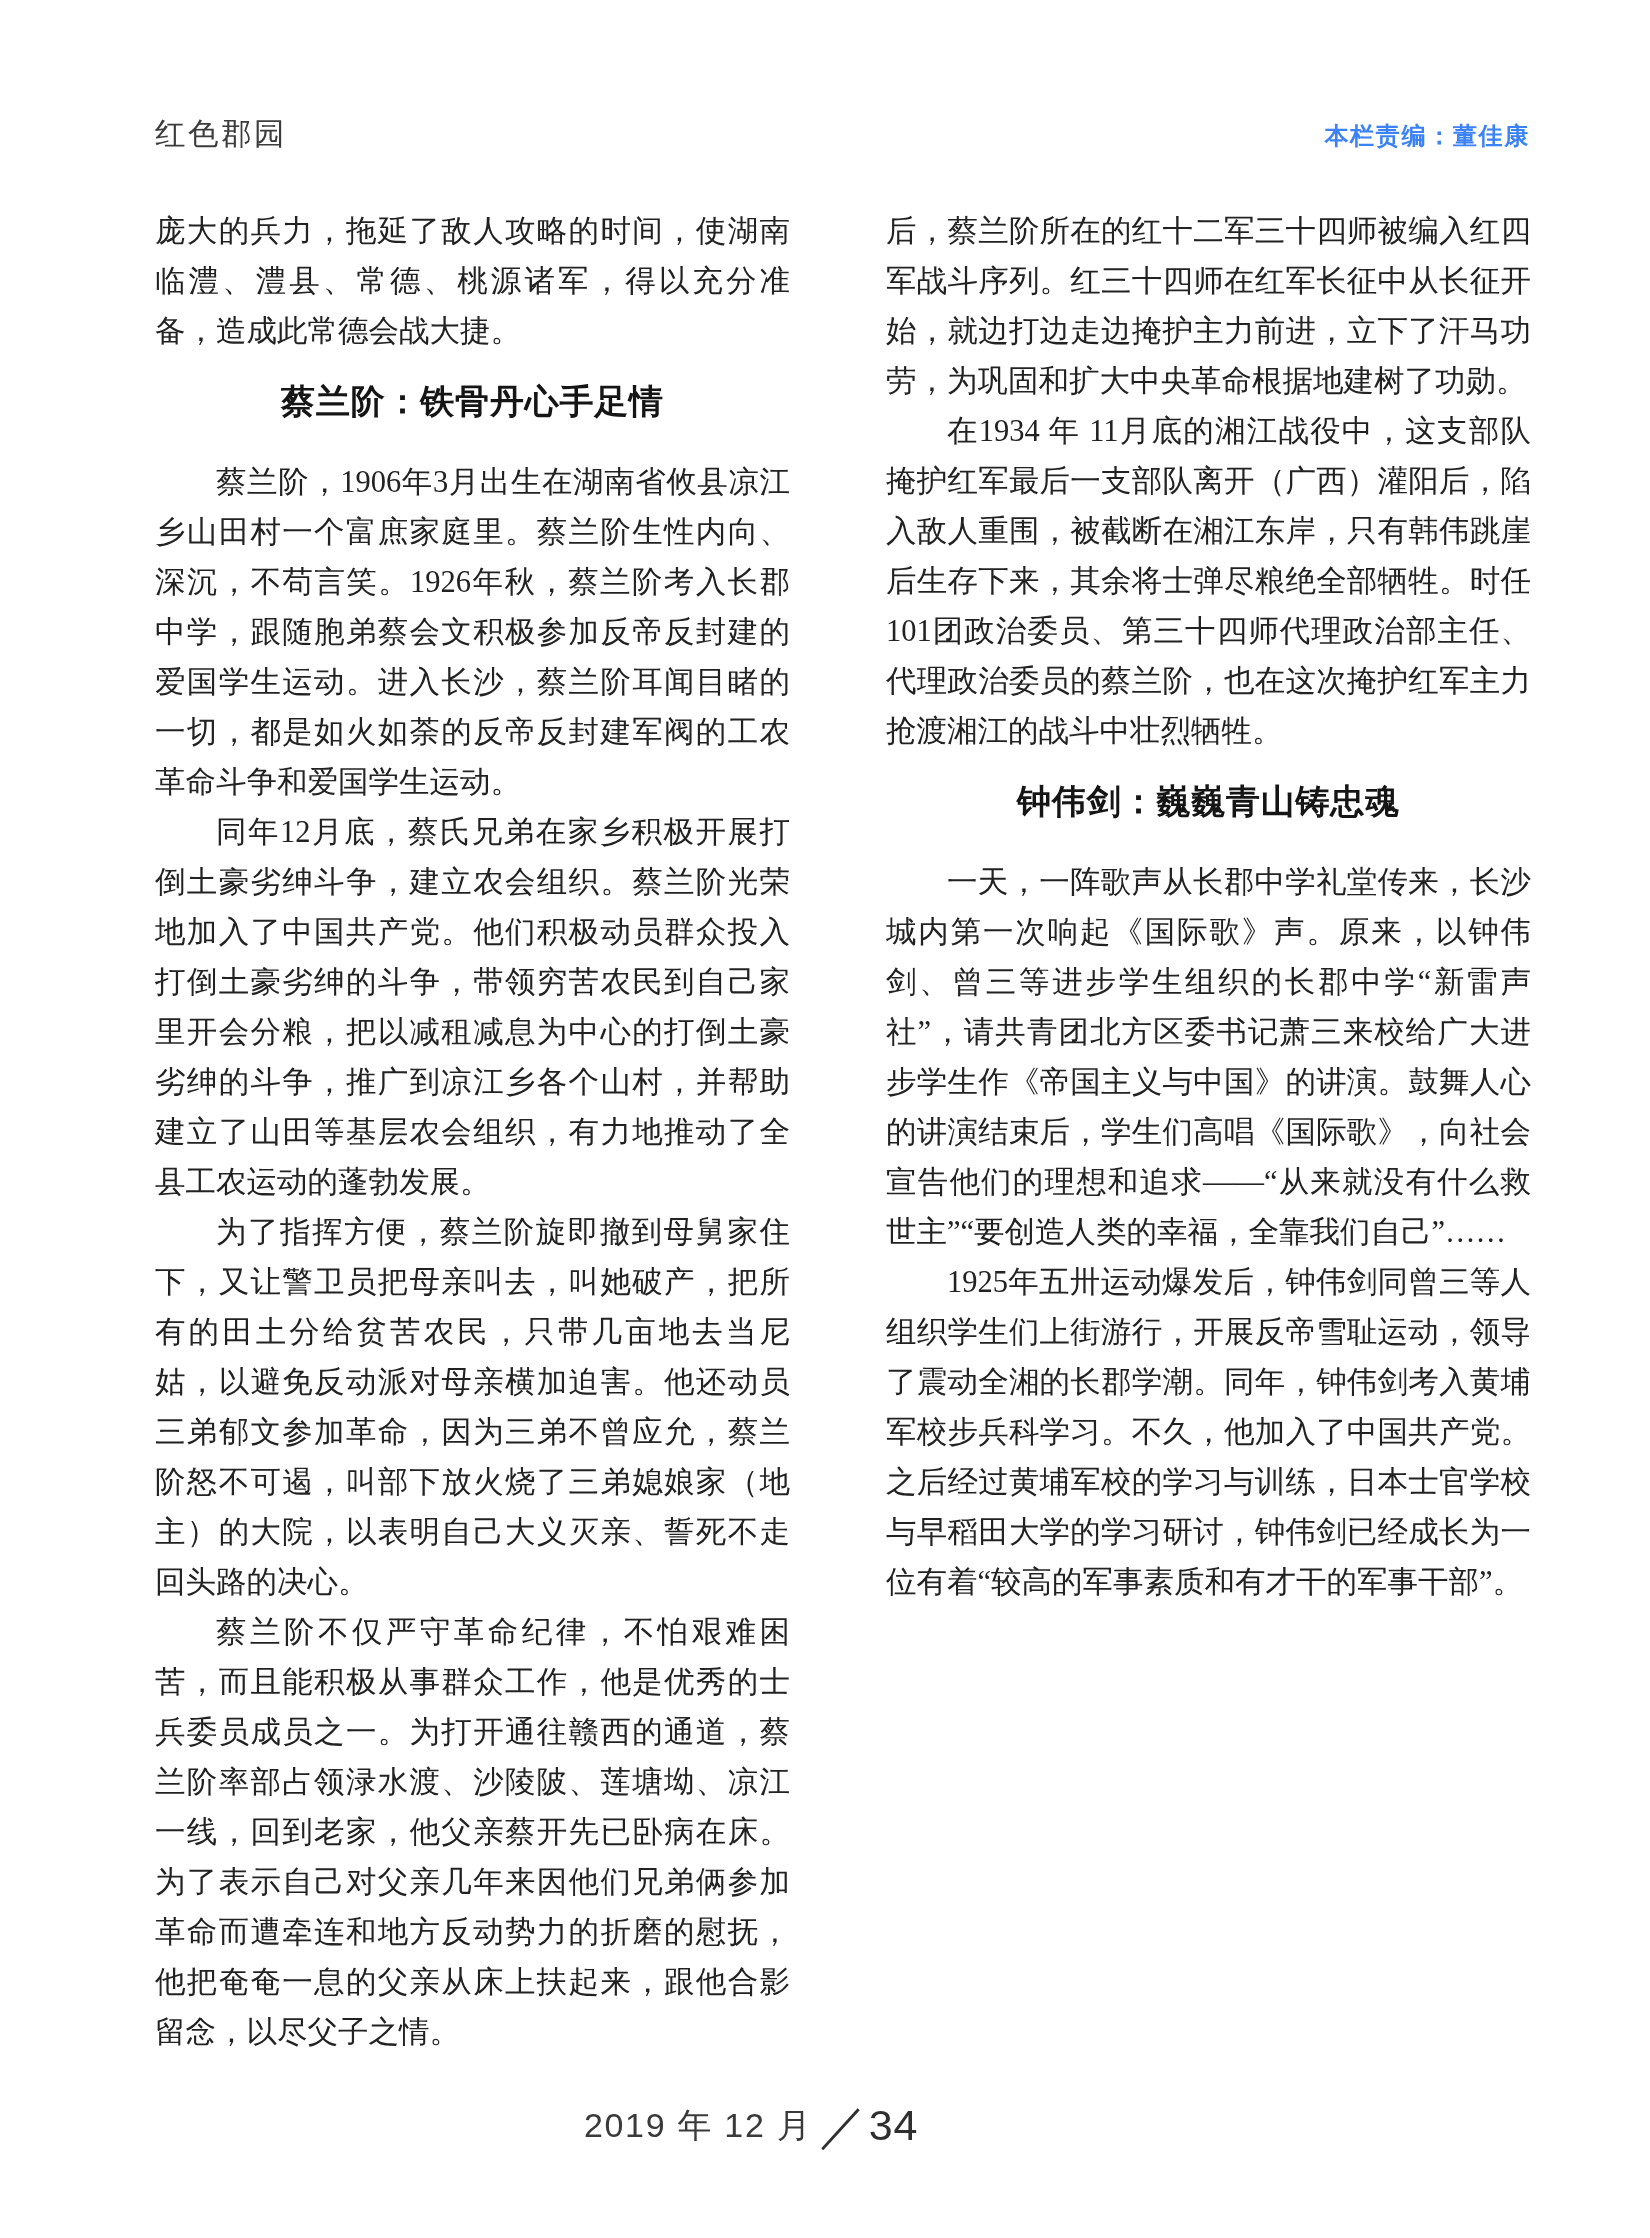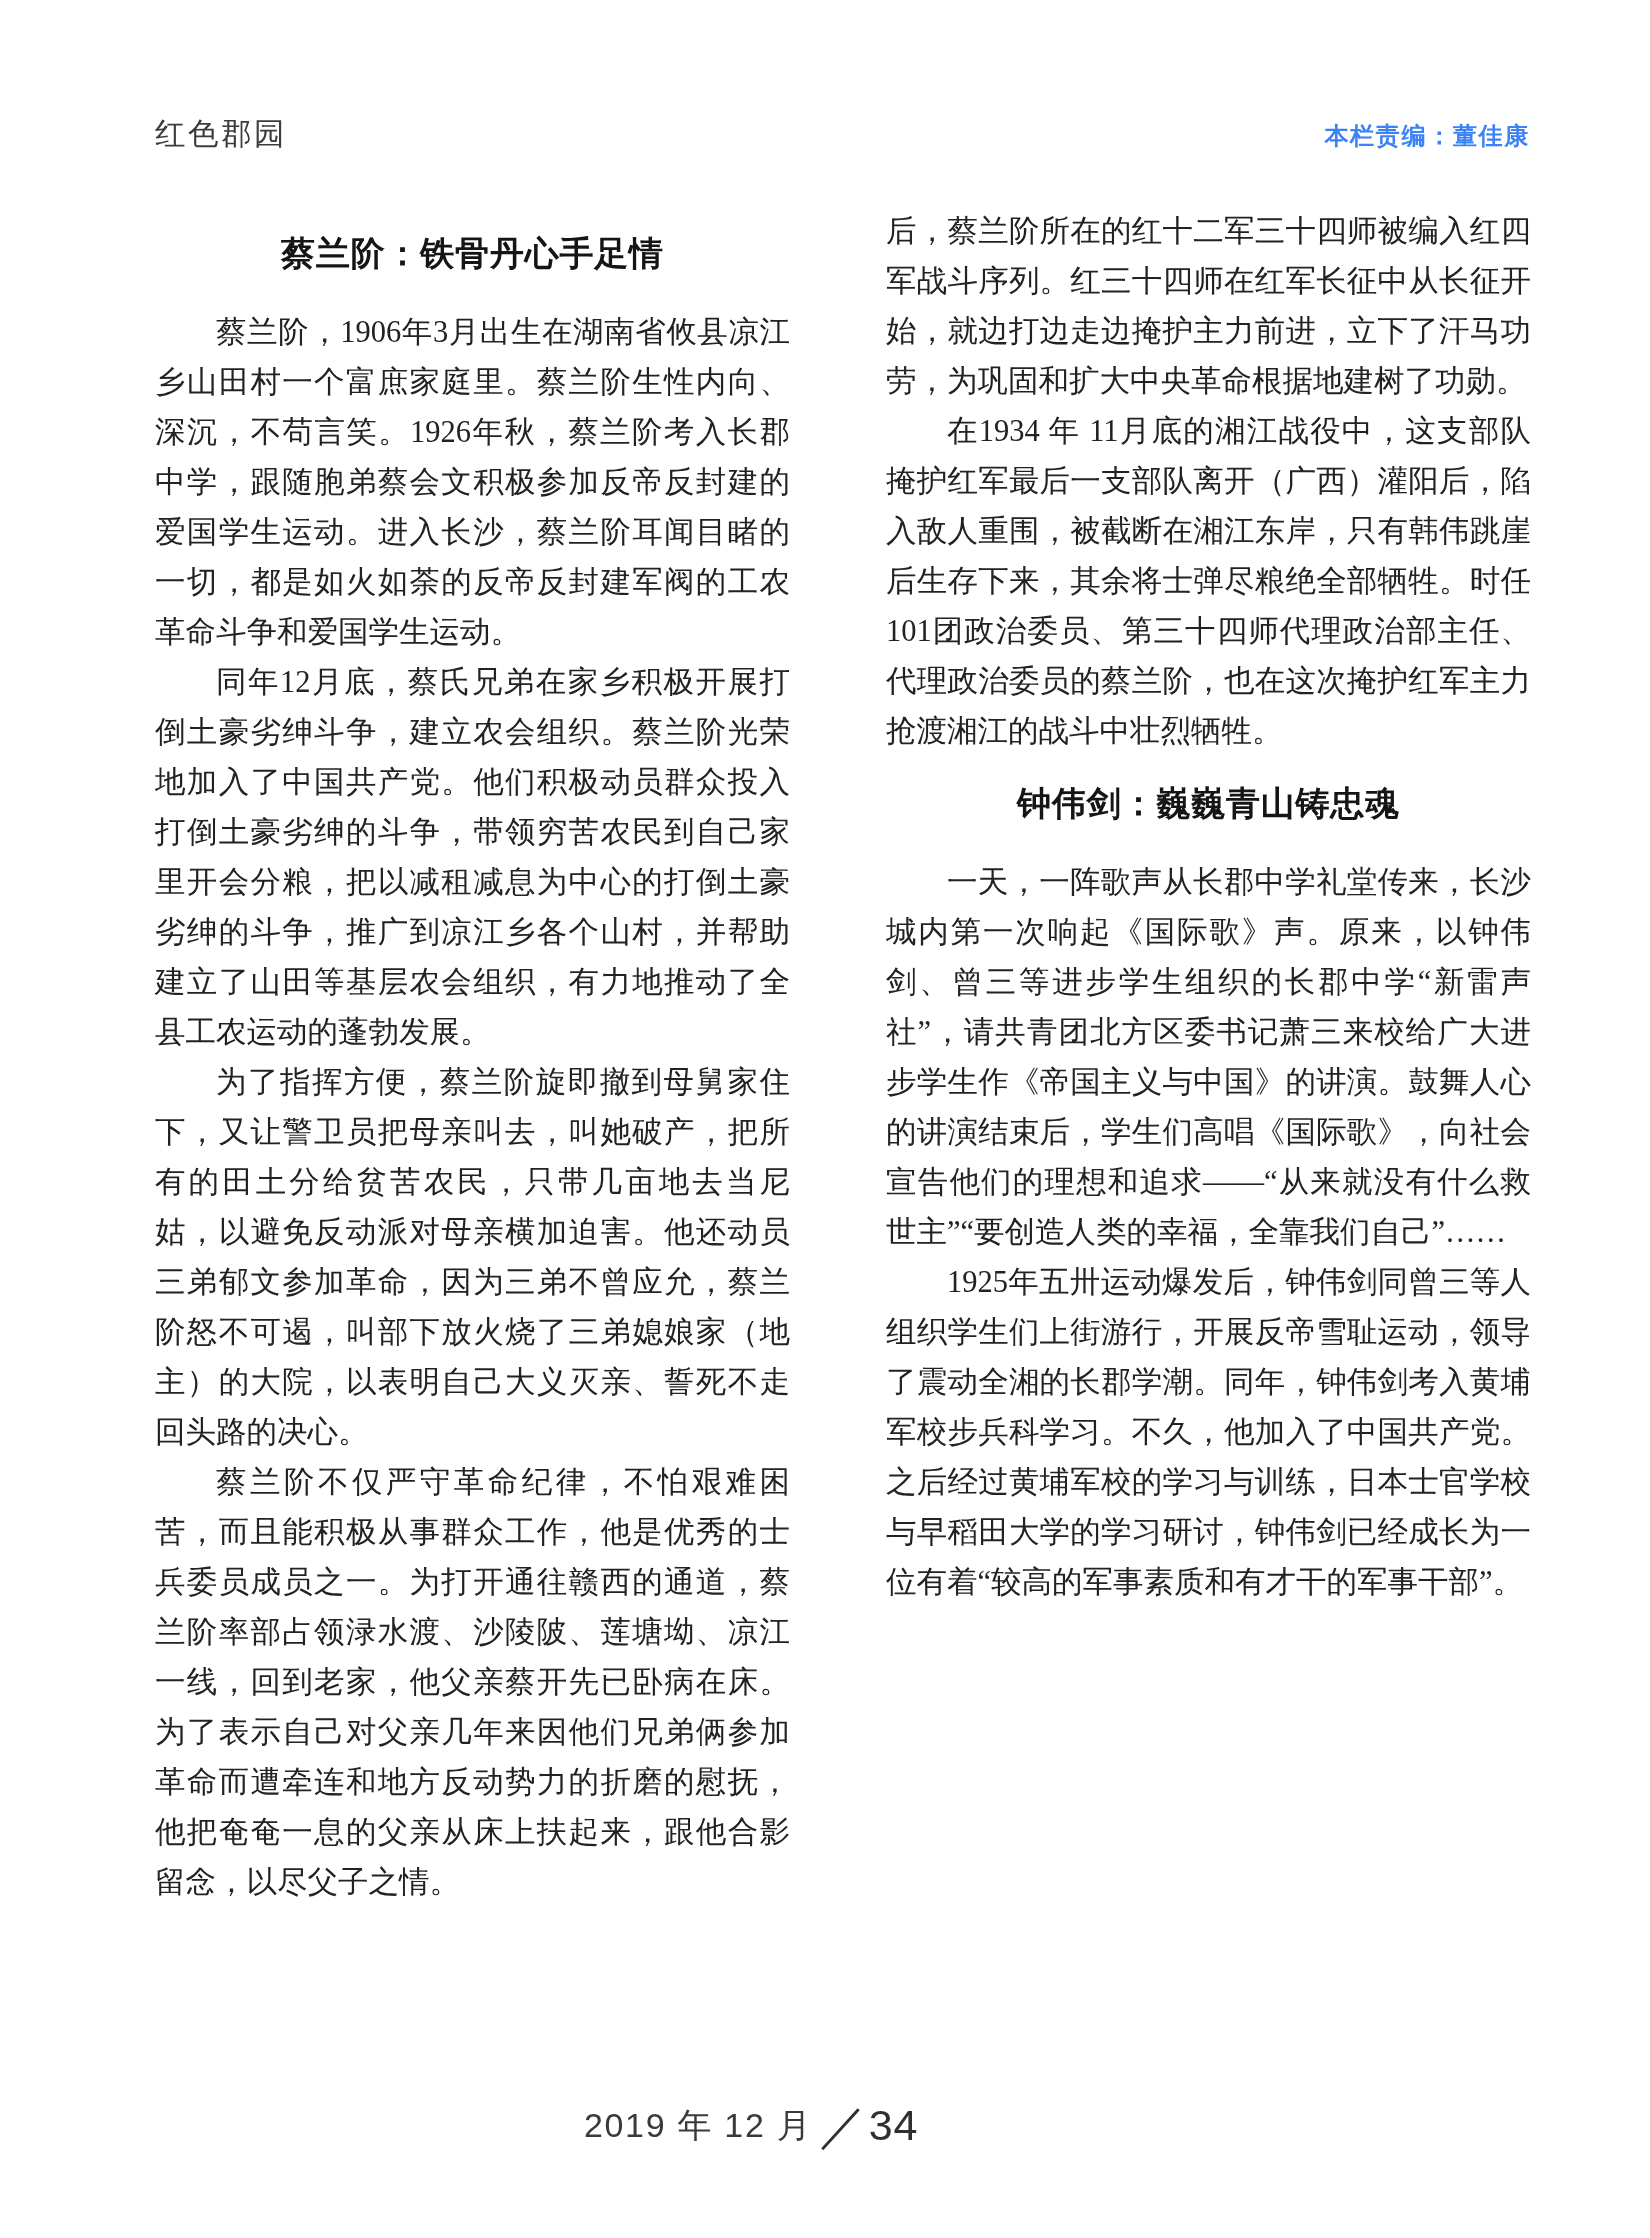--- a/index.html
+++ b/index.html
@@ -61,21 +61,21 @@
     text-align: justify;
     text-justify: inter-ideograph;
     color: #222222;
     word-break: break-all;
   }
   .para { text-indent: 2em; }
   .para-cont { text-indent: 0; }
   .section-heading {
     margin: 23px 0 28px 0;
     text-align: center;
-    font-family: Liberation Serif, serif;
+    font-family: Liberation Mono, monospace;
     font-weight: 700;
     font-size: 34px;
     line-height: 50px;
     letter-spacing: 0.8px;
     color: #151515;
   }
   
   .page-footer {
     position: absolute;
     top: 2094px;
@@ -110,20 +110,21 @@
 <div class="page">
 
   <div class="page-header">
     <span class="header-section">红色郡园</span>
     <span class="header-editor">本栏责编：董佳康</span>
   </div>
 
   <div class="columns">
 
     <div class="col col-left">
+      <p class="para-cont">庞大的兵力，拖延了敌人攻略的时间，使湖南临澧、澧县、常德、桃源诸军，得以充分准备，造成此常德会战大捷。</p>
       <h2 class="section-heading">蔡兰阶：铁骨丹心手足情</h2>
       <p class="para">蔡兰阶，1906年3月出生在湖南省攸县凉江乡山田村一个富庶家庭里。蔡兰阶生性内向、深沉，不苟言笑。1926年秋，蔡兰阶考入长郡中学，跟随胞弟蔡会文积极参加反帝反封建的爱国学生运动。进入长沙，蔡兰阶耳闻目睹的一切，都是如火如荼的反帝反封建军阀的工农革命斗争和爱国学生运动。</p>
       <p class="para">同年12月底，蔡氏兄弟在家乡积极开展打倒土豪劣绅斗争，建立农会组织。蔡兰阶光荣地加入了中国共产党。他们积极动员群众投入打倒土豪劣绅的斗争，带领穷苦农民到自己家里开会分粮，把以减租减息为中心的打倒土豪劣绅的斗争，推广到凉江乡各个山村，并帮助建立了山田等基层农会组织，有力地推动了全县工农运动的蓬勃发展。</p>
       <p class="para">为了指挥方便，蔡兰阶旋即撤到母舅家住下，又让警卫员把母亲叫去，叫她破产，把所有的田土分给贫苦农民，只带几亩地去当尼姑，以避免反动派对母亲横加迫害。他还动员三弟郁文参加革命，因为三弟不曾应允，蔡兰阶怒不可遏，叫部下放火烧了三弟媳娘家（地主）的大院，以表明自己大义灭亲、誓死不走回头路的决心。</p>
       <p class="para">蔡兰阶不仅严守革命纪律，不怕艰难困苦，而且能积极从事群众工作，他是优秀的士兵委员成员之一。为打开通往赣西的通道，蔡兰阶率部占领渌水渡、沙陵陂、莲塘坳、凉江一线，回到老家，他父亲蔡开先已卧病在床。为了表示自己对父亲几年来因他们兄弟俩参加革命而遭牵连和地方反动势力的折磨的慰抚，他把奄奄一息的父亲从床上扶起来，跟他合影留念，以尽父子之情。</p>
     </div>
 
     <div class="col col-right">
       <p class="para-cont">后，蔡兰阶所在的红十二军三十四师被编入红四军战斗序列。红三十四师在红军长征中从长征开始，就边打边走边掩护主力前进，立下了汗马功劳，为巩固和扩大中央革命根据地建树了功勋。</p>
       <p class="para">在1934 年 11月底的湘江战役中，这支部队掩护红军最后一支部队离开（广西）灌阳后，陷入敌人重围，被截断在湘江东岸，只有韩伟跳崖后生存下来，其余将士弹尽粮绝全部牺牲。时任101团政治委员、第三十四师代理政治部主任、代理政治委员的蔡兰阶，也在这次掩护红军主力抢渡湘江的战斗中壮烈牺牲。</p>

